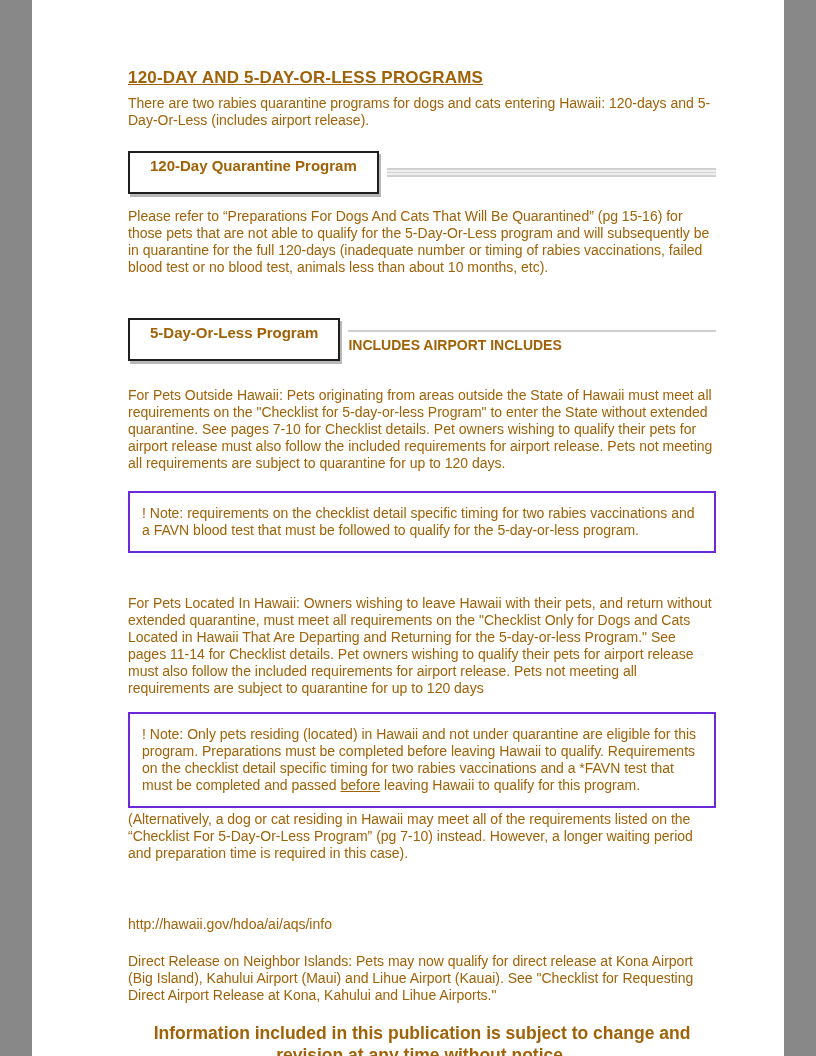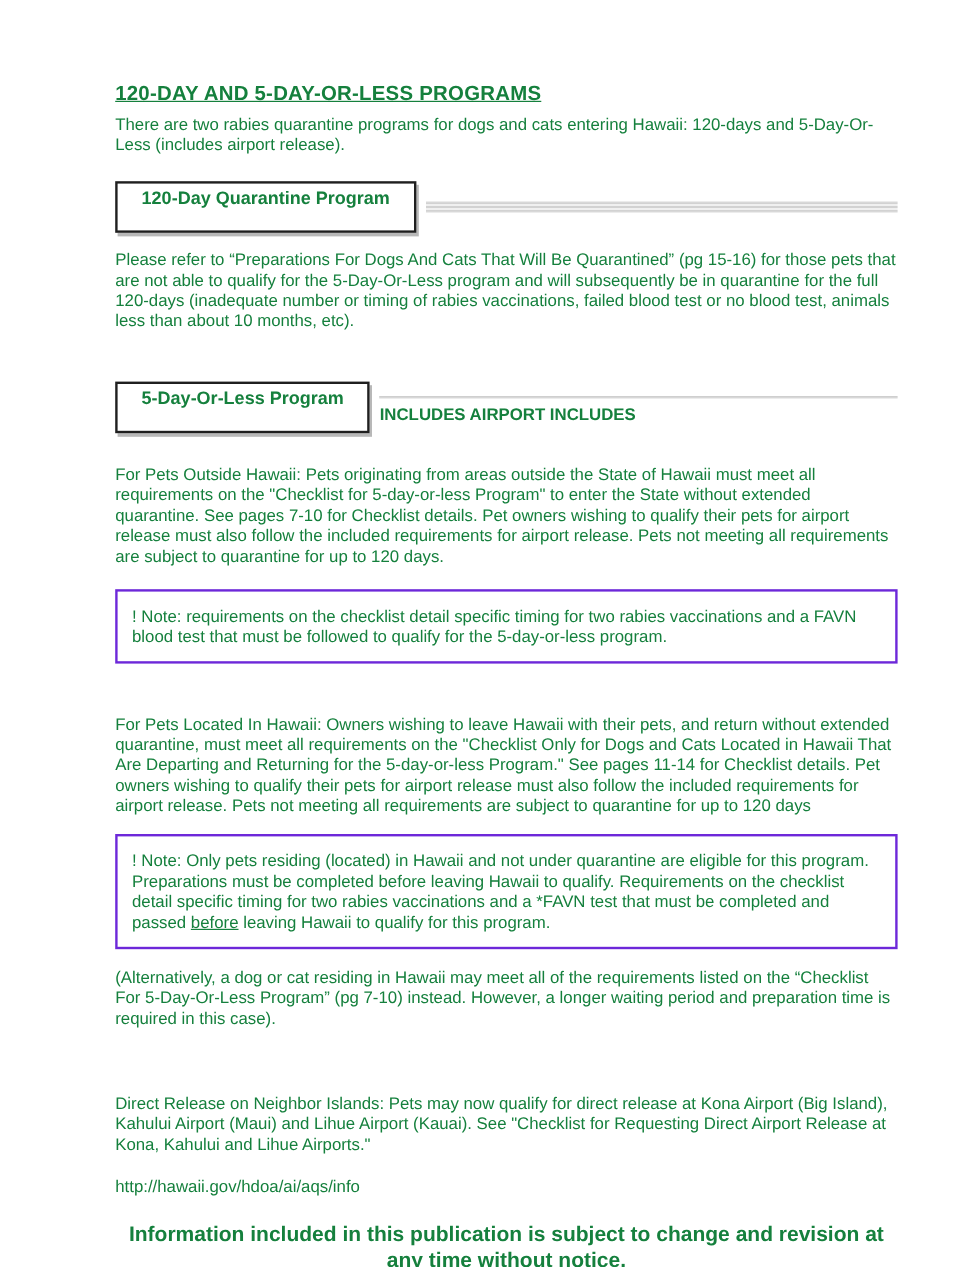--- a/index.html
+++ b/index.html
@@ -1,24 +1,24 @@
 <!DOCTYPE html>
 <html><head>
 <meta charset="utf-8">
 <style>
   * { margin: 0; padding: 0; box-sizing: border-box; }
   html, body { background: #888; }
   .page {
-    width: 816px;
+    width: 752px;
     height: 1056px;
     background: #ffffff;
     margin: 0 auto;
     position: relative;
     font-family: "Liberation Sans", sans-serif;
-    color: #15803d;
+    color: #a16207;
     overflow: hidden;
   }
   .content {
     position: absolute;
     top: 68px;
     left: 96px;
     right: 68px;
   }
   .doc-title {
     font-size: 17px;
@@ -77,21 +77,21 @@
   }
   .para-120 { margin-bottom: 42px; }
   .para-outside { margin-bottom: 19px; }
   .note-box {
     border: 2px solid #6d28d9;
     padding: 12px 12px;
     font-size: 14px;
     line-height: 17px;
   }
   .note-box-1 { margin-bottom: 42px; }
-  .note-box-2 { margin-bottom: 15px; }
+  .note-box-2 { margin-bottom: 3px; }
   .para-located { margin-bottom: 15px; }
   .para-alt { margin-bottom: 54px; }
   .para-direct { margin-bottom: 18px; }
   .para-url { margin-bottom: 20px; }
   .bold-lead { font-weight: normal; }
   .u { text-decoration: underline; }
   .notice {
     font-size: 17.5px;
     font-weight: bold;
     text-align: center;
@@ -133,22 +133,22 @@
     <p class="body-text para-outside"><span class="bold-lead">For Pets Outside Hawaii:</span><span> Pets originating from areas outside the State of Hawaii must meet all requirements on the "Checklist for 5-day-or-less Program" to enter the State without extended quarantine.   See pages 7-10 for Checklist details. Pet owners wishing to qualify their pets for airport release must also follow the included requirements for airport release. Pets not meeting all requirements are subject to quarantine for up to 120 days.</span></p>
 
     <div class="note-box note-box-1"><span class="bold-lead">!</span><span> Note: requirements on the checklist detail specific timing for two rabies vaccinations and a FAVN blood test that must be followed to qualify for the 5-day-or-less program.</span></div>
 
     <p class="body-text para-located"><span class="bold-lead">For Pets Located In Hawaii:</span><span>  Owners wishing to leave Hawaii with their pets, and return without extended quarantine, must meet all requirements on the "Checklist Only for Dogs and Cats Located in Hawaii That Are Departing and Returning for the 5-day-or-less Program."  See pages 11-14 for Checklist details. Pet owners wishing to qualify their pets for airport release must also follow the included requirements for airport release.  Pets not meeting all requirements are subject to quarantine for up to 120 days</span></p>
 
     <div class="note-box note-box-2"><span>! Note: Only pets residing (located) in Hawaii and not under quarantine are eligible for this program.   Preparations must be completed before leaving Hawaii to qualify.  Requirements on the checklist detail specific timing for two rabies vaccinations and a *FAVN test that must be completed and passed </span><span class="u">before</span><span> leaving Hawaii to qualify for this program.</span></div>
 
     <p class="body-text para-alt">(Alternatively, a dog or cat residing in Hawaii may meet all of the requirements listed on the “Checklist For 5-Day-Or-Less Program” (pg 7-10) instead. However, a longer waiting period and preparation time is required in this case).</p>
 
+    <p class="body-text para-url">http://hawaii.gov/hdoa/ai/aqs/info</p>
+
     <p class="body-text para-direct"><span class="bold-lead">Direct Release on Neighbor Islands:</span><span>  Pets may now qualify for direct release at Kona Airport (Big Island), Kahului Airport (Maui) and Lihue Airport (Kauai).  See "Checklist for Requesting Direct Airport Release at Kona, Kahului and Lihue Airports."</span></p>
-
-    <p class="body-text para-url">http://hawaii.gov/hdoa/ai/aqs/info</p>
 
     <div class="notice">Information included in this publication is subject to change and revision at any time without notice.</div>
 
     <div class="page-number">6</div>
 
   </div>
 </div>
 
 </body></html>

